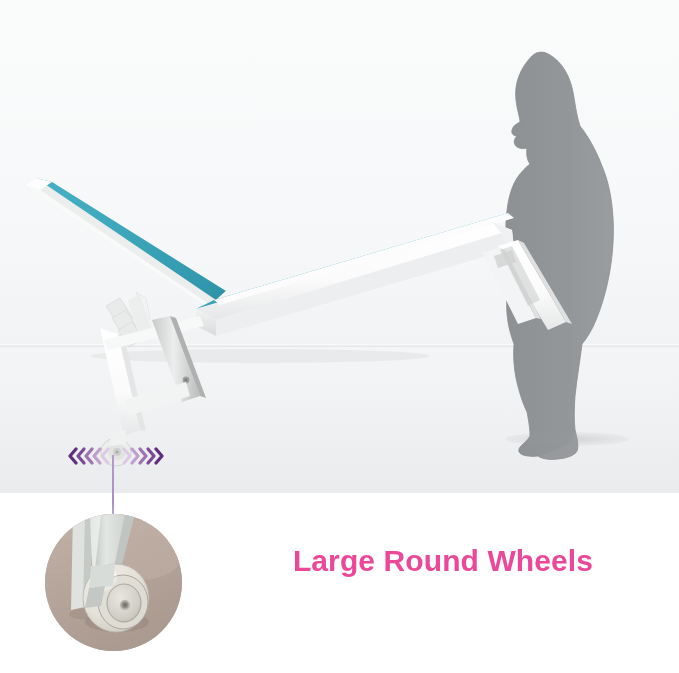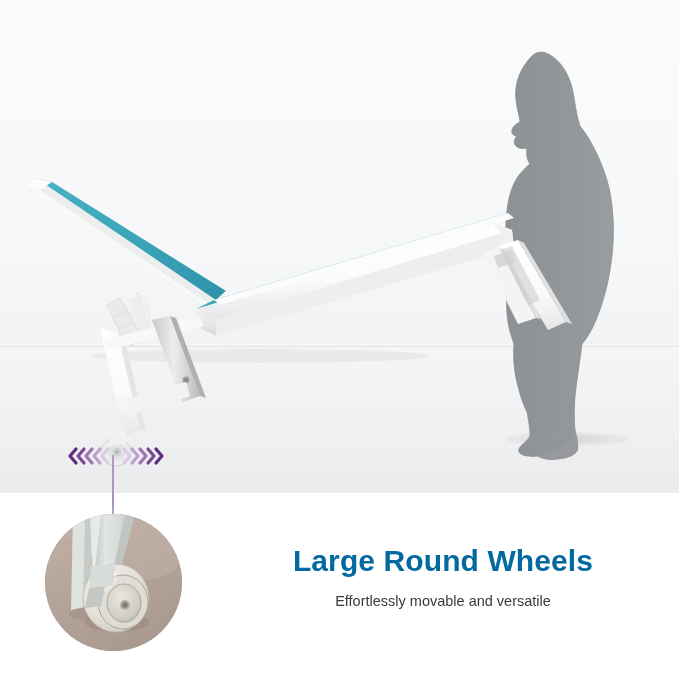--- a/index.html
+++ b/index.html
@@ -92,21 +92,21 @@
   
   #caption {
     position: absolute;
     left: 215px; top: 544px;
     width: 456px;
     text-align: center;
   }
   #caption-title {
     font-size: 30px;
     font-weight: bold;
-    color: #0369a1;
+    color: #ec4899;
     letter-spacing: 0.1px;
     line-height: 1.1;
     margin: 0;
     white-space: nowrap;
   }
   #caption-sub {
     margin: 16px 0 0 0;
     font-size: 14.5px;
     color: #3a3a3a;
     font-weight: normal;
@@ -350,16 +350,15 @@
 
       <ellipse cx="58" cy="66" rx="15" ry="11" fill="#ffffff" opacity="0.35" transform="rotate(-28 58 66)"></ellipse>
 
       <polygon points="46,52 70,50 68,72 44,74" fill="#d8dcd9"></polygon>
       <polygon points="44,74 60,72 56,92 40,94" fill="#c3c8c5"></polygon>
     </svg>
   </div>
 
   <div id="caption">
     <div id="caption-title">Large Round Wheels</div>
-    <div id="caption-sub">Effortlessly movable and versatile</div>
   </div>
 
 </div>
 
 </body></html>

